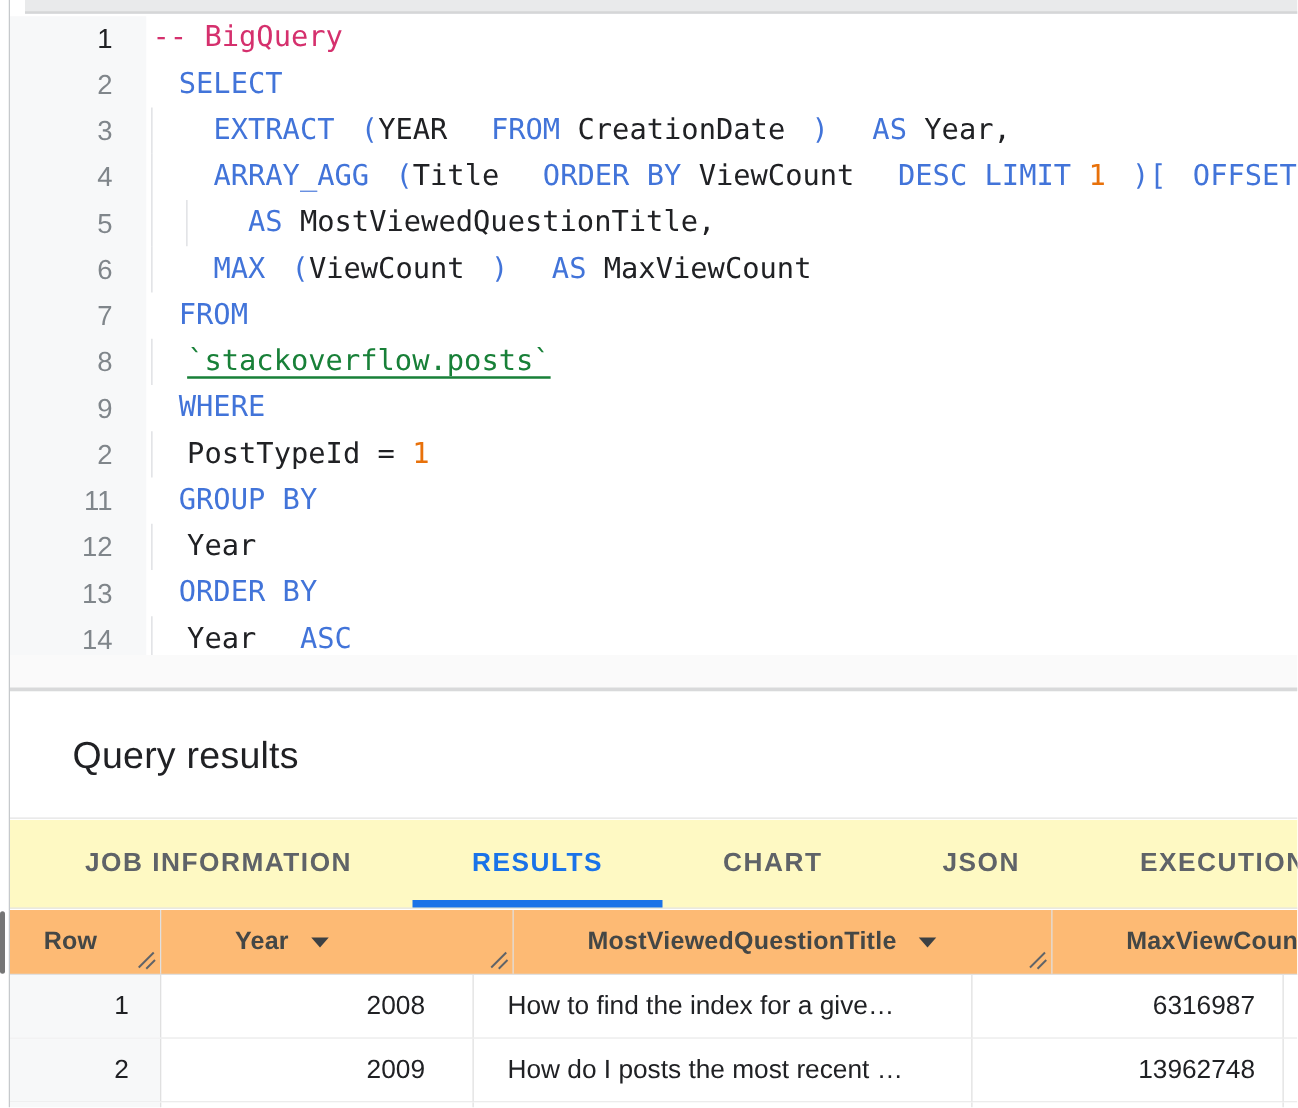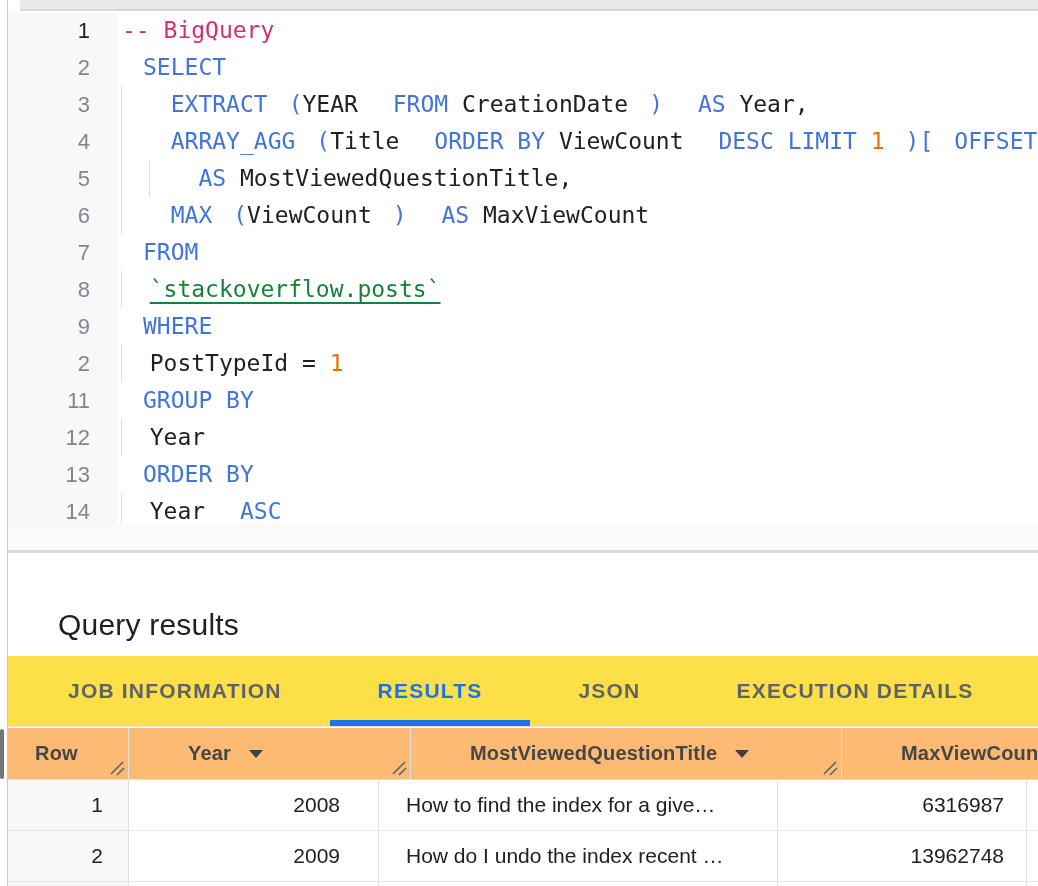--- a/index.html
+++ b/index.html
@@ -33,26 +33,26 @@
   .tok-n{color:var(--num);}
   .tok-g{color:var(--grn);}
   .tok-p{color:var(--plain);}
   .tok-ref{color:var(--grn);text-decoration:underline;text-underline-offset:5px;text-align:center;}
 
   
   .gap-strip{position:absolute;left:8px;right:0;top:524px;height:29px;background:#fafafa;
     border-bottom:3px solid #d8d9da;}
 
   
-  .results-header{position:absolute;left:8px;right:0;top:576px;height:99px;background:#fff;
+  .results-header{position:absolute;left:8px;right:0;top:556px;height:99px;background:#fff;
     border-bottom:1px solid #e4e4e4;display:flex;align-items:center;}
   .results-title{font-size:30px;color:#202124;margin-left:50px;letter-spacing:.2px;}
 
   
-  .tab-bar{position:absolute;left:8px;right:0;top:656px;height:71px;background:#fde047;
+  .tab-bar{position:absolute;left:8px;right:0;top:656px;height:71px;background:#fef9c3;
     border-bottom:1px solid #e3e3e3;display:flex;align-items:stretch;padding-left:12px;}
   .tab{position:relative;display:flex;align-items:center;padding:0 48px;
     font-size:21px;font-weight:700;letter-spacing:1.2px;color:var(--tab-inactive);
     white-space:nowrap;cursor:pointer;}
   .tab.active{color:var(--accent);}
   .tab.active::after{content:"";position:absolute;left:0;right:0;bottom:0;height:6px;
     background:var(--accent);}
 
   
   .table-wrap{position:absolute;left:8px;right:0;top:728px;height:158px;overflow:hidden;}
@@ -113,20 +113,21 @@
 
   <div class="gap-strip"></div>
 
   <div class="results-header">
     <div class="results-title">Query results</div>
   </div>
 
   <div class="tab-bar">
     <div class="tab">JOB INFORMATION</div>
     <div class="tab active">RESULTS</div>
+    <div class="tab">CHART</div>
     <div class="tab">JSON</div>
     <div class="tab">EXECUTION DETAILS</div>
   </div>
 
   <div class="table-wrap">
     <div class="t-row head-row">
       <div class="t-cell col-row pl">
         <span>Row</span>
         <span class="grip">
           <svg width="16" height="16" viewBox="0 0 16 16">
@@ -182,21 +183,21 @@
         <span class="title-text">How to find the index for a give…</span>
       </div>
       <div class="t-cell col-max num-cell">6316987</div>
       <div class="t-cell col-extra"></div>
     </div>
 
     <div class="t-row data-row">
       <div class="t-cell col-row num-cell">2</div>
       <div class="t-cell col-year num-cell">2009</div>
       <div class="t-cell col-title pl">
-        <span class="title-text">How do I undo the index recent …</span>
+        <span class="title-text">How do I posts the most recent …</span>
       </div>
       <div class="t-cell col-max num-cell">13962748</div>
       <div class="t-cell col-extra"></div>
     </div>
 
     <div class="t-row data-row">
       <div class="t-cell col-row"></div>
       <div class="t-cell col-year"></div>
       <div class="t-cell col-title"></div>
       <div class="t-cell col-max"></div>

